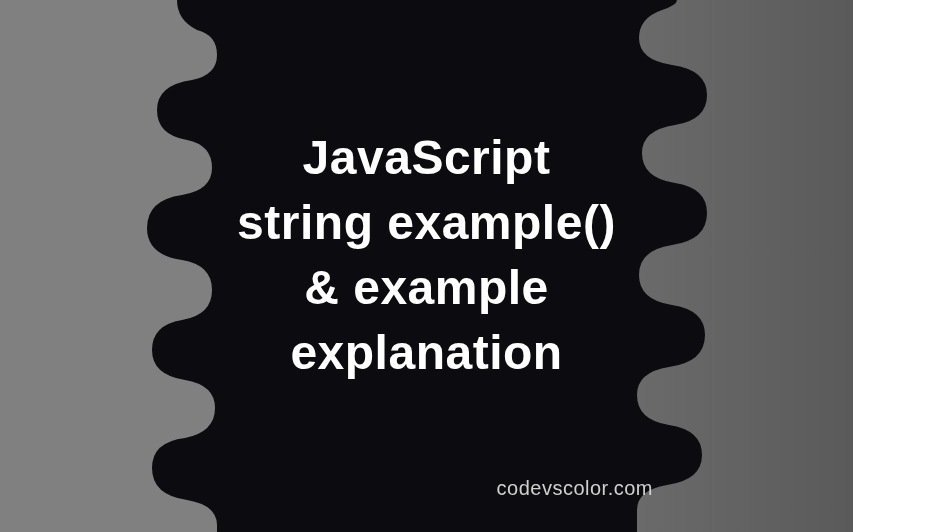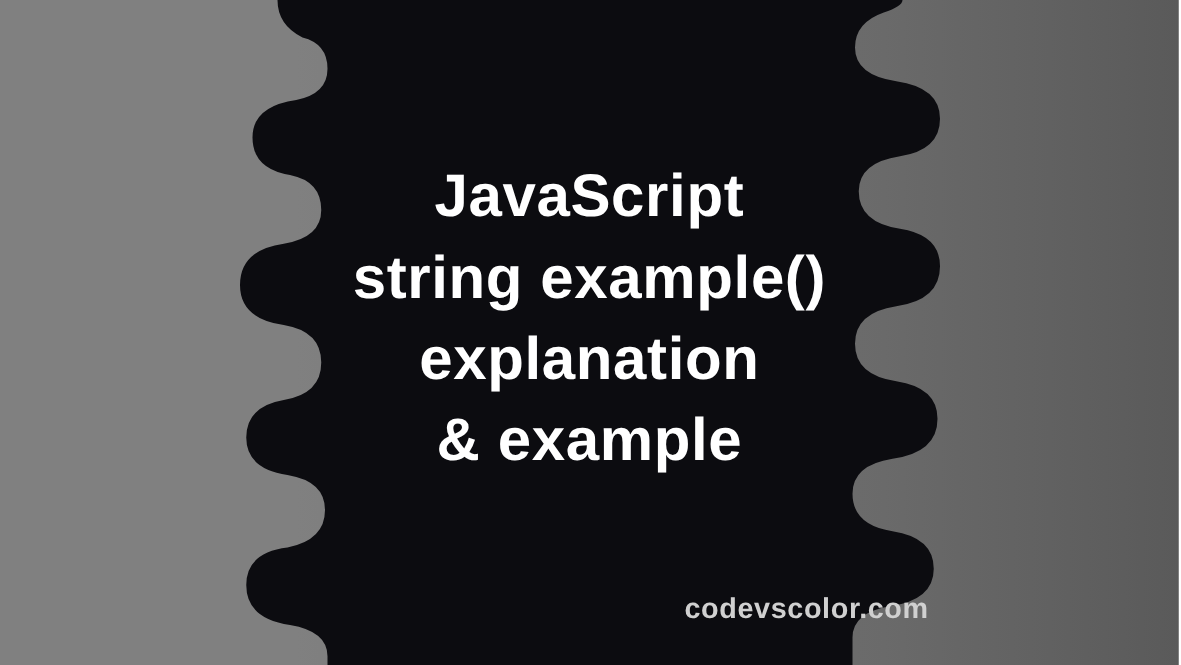--- a/index.html
+++ b/index.html
@@ -9,21 +9,21 @@
     }
     
     body {
       width: 945px;
       height: 532px;
       overflow: hidden;
       font-family: -apple-system, BlinkMacSystemFont, 'Segoe UI', Arial, sans-serif;
     }
     
     .container {
-      width: 943px;
+      width: 853px;
       height: 532px;
       position: relative;
       background: linear-gradient(to right, #808080 0%, #808080 25%, #6a6a6a 75%, #5a5a5a 100%);
       display: flex;
       align-items: center;
       justify-content: flex-end;
     }
     
     .blob-shape {
       position: absolute;
@@ -55,22 +55,22 @@
       text-align: center;
       letter-spacing: 0.5px;
       margin-top: -20px;
     }
     
     .watermark {
       position: absolute;
       bottom: 32px;
       right: 200px;
       color: #d0d0d0;
-      font-size: 23px;
-      font-weight: 700;
+      font-size: 20px;
+      font-weight: 400;
       z-index: 3;
       letter-spacing: 0.5px;
     }
   </style>
 </head>
 <body>
 
 <div class="container">
 
   <div class="blob-shape">
@@ -118,20 +118,20 @@
         Q 640 5 640 0
         Z
       "></path>
     </svg>
   </div>
 
   <div class="content">
     <div class="title-text">
       <div>JavaScript</div>
       <div>string example()</div>
+      <div>&amp; example</div>
       <div>explanation</div>
-      <div>&amp; example</div>
     </div>
   </div>
 
   <div class="watermark">codevscolor.com</div>
 
 </div>
 
 </body></html>

